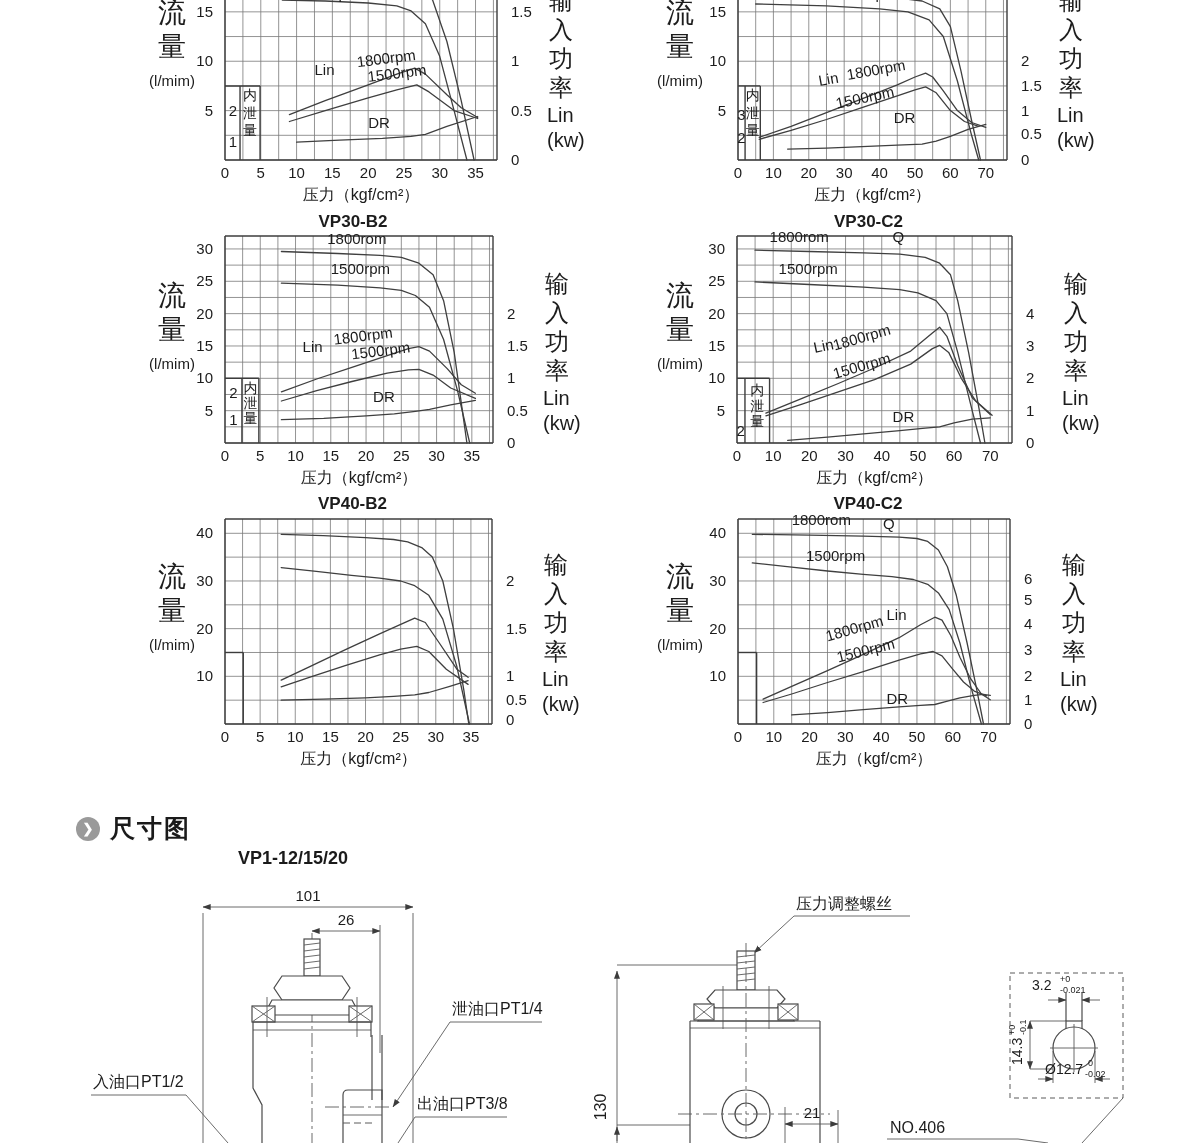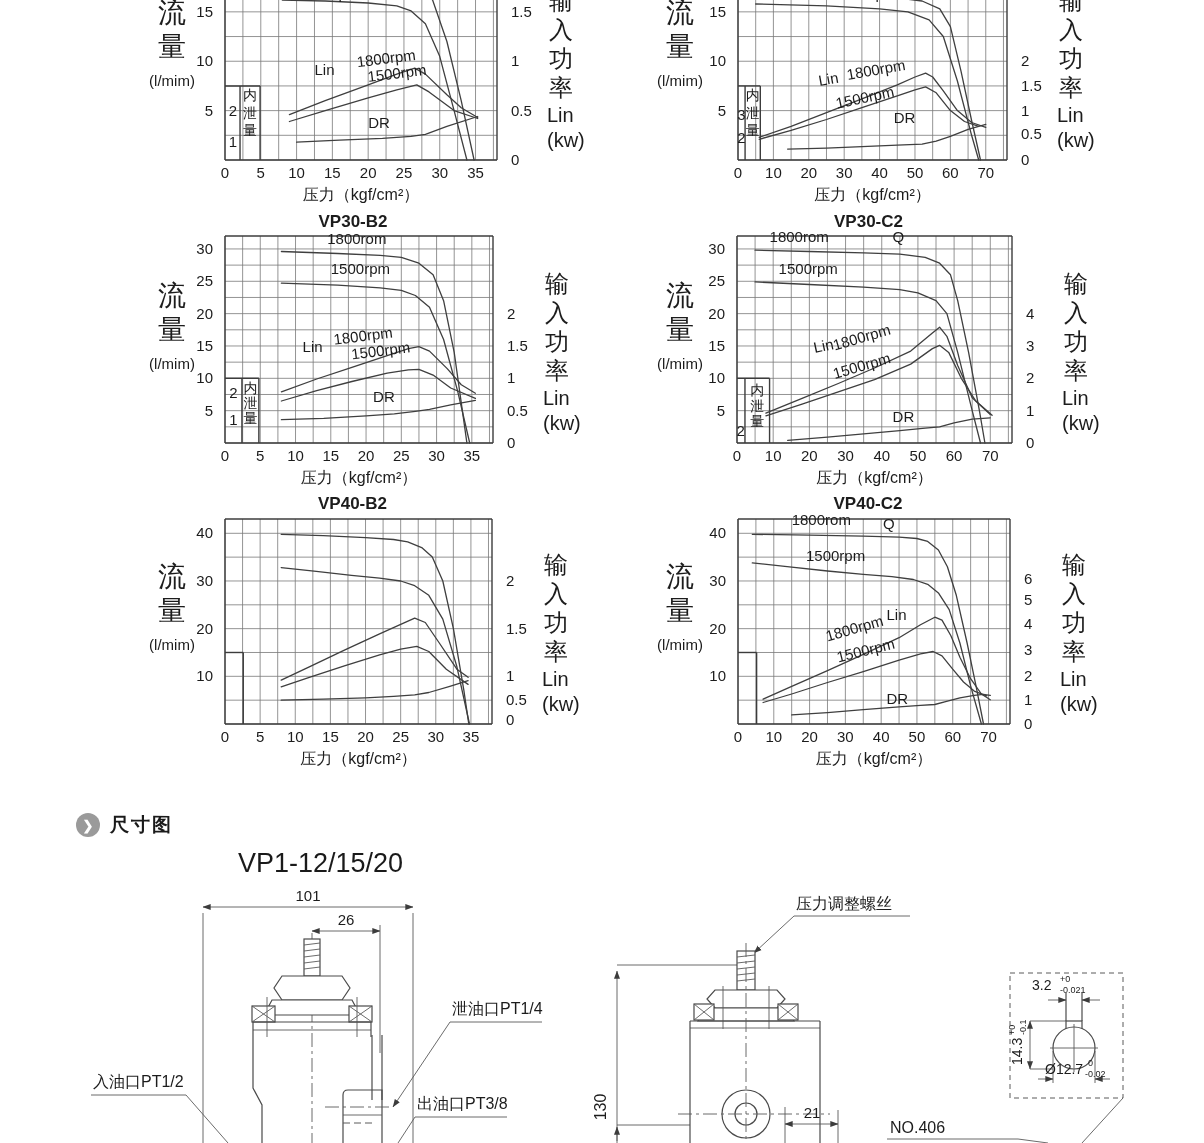--- a/index.html
+++ b/index.html
@@ -15,22 +15,22 @@
   .big{font:28px "Liberation Sans",sans-serif;}
   .big2{font:24px "Liberation Sans",sans-serif;}
   .lin{font:20px "Liberation Sans",sans-serif;}
   .unit{font:15px "Liberation Sans",sans-serif;}
   .ctitle{font:bold 17px "Liberation Sans",sans-serif;}
   .xlabel{font:16px "Liberation Sans",sans-serif;}
   
   .section-head{position:absolute;left:76px;top:812px;display:flex;align-items:center;gap:10px;}
   .bullet{width:24px;height:24px;border-radius:50%;background:#9a9a9a;color:#fff;display:flex;
           align-items:center;justify-content:center;font-size:13px;font-weight:bold;}
-  .section-title{font-size:19px;font-weight:bold;letter-spacing:2px;}
-  .model-title{position:absolute;left:238px;top:848px;font-size:27px;font-weight:normal;}
+  .section-title{font-size:25px;font-weight:bold;letter-spacing:2px;}
+  .model-title{position:absolute;left:238px;top:848px;font-size:18px;font-weight:bold;}
   
   .dln{stroke:#4a4a4a;stroke-width:1.2;fill:none;}
   .thin{stroke:#5a5a5a;stroke-width:0.9;fill:none;}
   .cline{stroke:#5a5a5a;stroke-width:0.9;fill:none;stroke-dasharray:14 4 3 4;}
   .dash{stroke:#5a5a5a;stroke-width:1;fill:none;stroke-dasharray:7 4;}
   .dashbox{stroke:#5a5a5a;stroke-width:1;fill:none;stroke-dasharray:5 4;}
   .whitefill{fill:#ffffff;}
   .dtext{font:16px "Liberation Sans",sans-serif;}
   .dim{font:15px "Liberation Sans",sans-serif;}
   .dim13{font:14px "Liberation Sans",sans-serif;}

